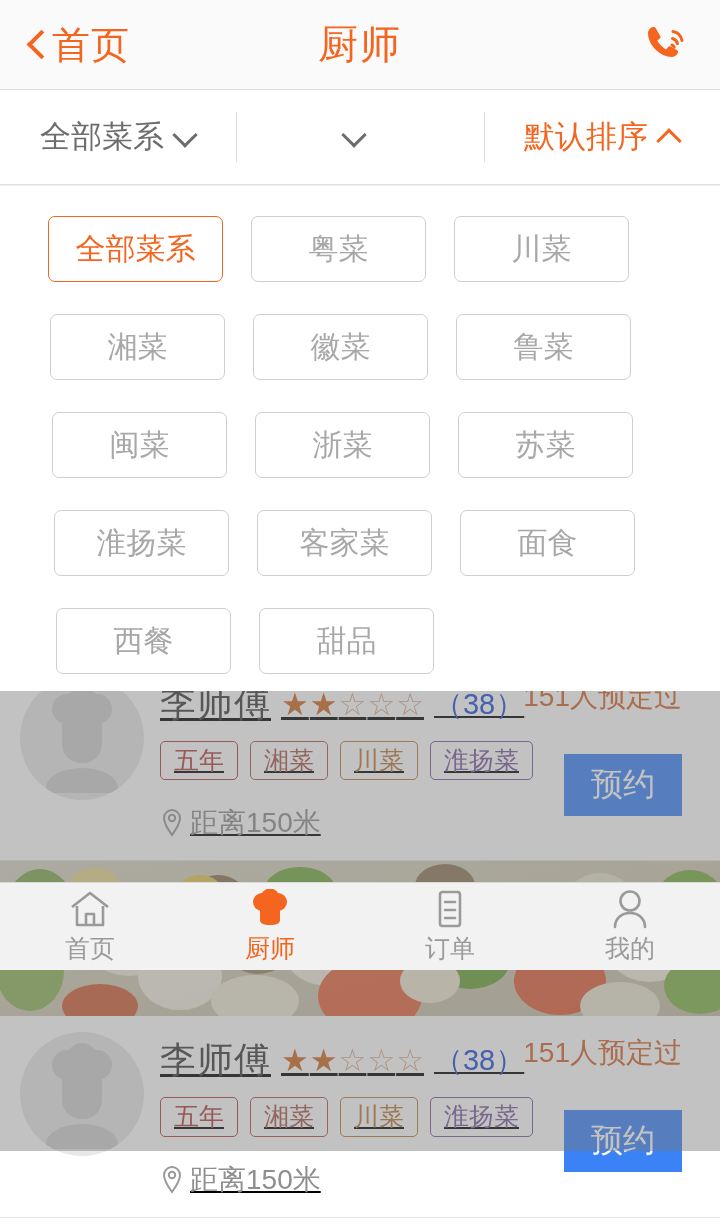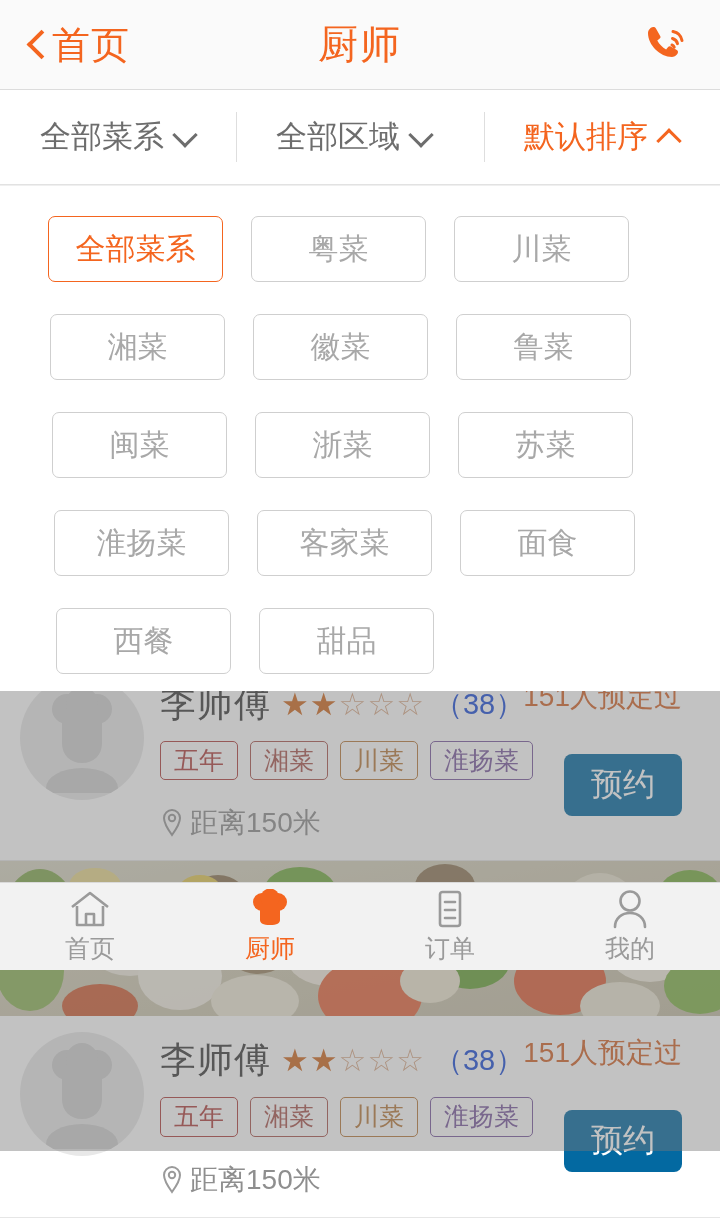--- a/index.html
+++ b/index.html
@@ -86,21 +86,21 @@
   .chip:nth-child(13) { margin-left: 8px; }
 
   
   .scrim {
     position: absolute; top: 691px; left: 0; width: 720px; height: 460px;
     background: rgba(120,120,120,0.45); z-index: 30; pointer-events: none;
   }
 
   
   .list { position: absolute; top: 660px; left: 0; width: 720px; }
-  .chef-card { width: 720px; background: #ffffff; position: relative; }
+  .chef-card { width: 720px; background: #ffffff; position: relative; text-decoration: underline; }
   .card-body {
     display: flex; padding: 16px 20px 18px 20px; position: relative;
     border-bottom: 1px solid #e6e6e6;
   }
   .avatar {
     width: 124px; height: 124px; border-radius: 50%;
     background: #e8e8e8; flex: none; margin-right: 16px;
     display: flex; align-items: center; justify-content: center; overflow: hidden;
   }
   .chef-info { flex: 1; min-width: 0; padding-top: 4px; }
@@ -118,22 +118,22 @@
   .distance {
     display: flex; align-items: center; gap: 6px;
     margin-top: 24px; font-size: 28px; color: #8e8e8e;
   }
   .card-right {
     position: absolute; right: 38px; top: 18px;
     display: flex; flex-direction: column; align-items: flex-end;
   }
   .booked { font-size: 28px; color: #d3642a; white-space: nowrap; }
   .book-btn {
-    margin-top: 38px; width: 118px; height: 62px; border-radius: 8px;
-    background: #0369a1; color: #ffffff; font-size: 32px;
+    margin-top: 38px; width: 118px; height: 62px; border-radius: 0;
+    background: #3b82f6; color: #ffffff; font-size: 32px;
     display: flex; align-items: center; justify-content: center; cursor: pointer;
   }
   .dish-photo { width: 720px; height: 155px; display: block; position: relative; overflow: hidden; }
 
   
   .tabbar {
     position: absolute; bottom: 0; left: 0; width: 720px; height: 88px;
     background: #f2f2f2; border-top: 1px solid #dadada;
     display: flex; z-index: 50;
   }
@@ -165,21 +165,20 @@
       </svg>
     </div>
   </div>
 
   <div class="filterbar">
     <div class="filter-seg">
       <span>全部菜系</span>
       <span class="caret"></span>
     </div>
     <div class="filter-seg">
-      <span>全部区域</span>
       <span class="caret"></span>
     </div>
     <div class="filter-seg active">
       <span>默认排序</span>
       <span class="caret up"></span>
     </div>
   </div>
 
   <div class="list">
 

